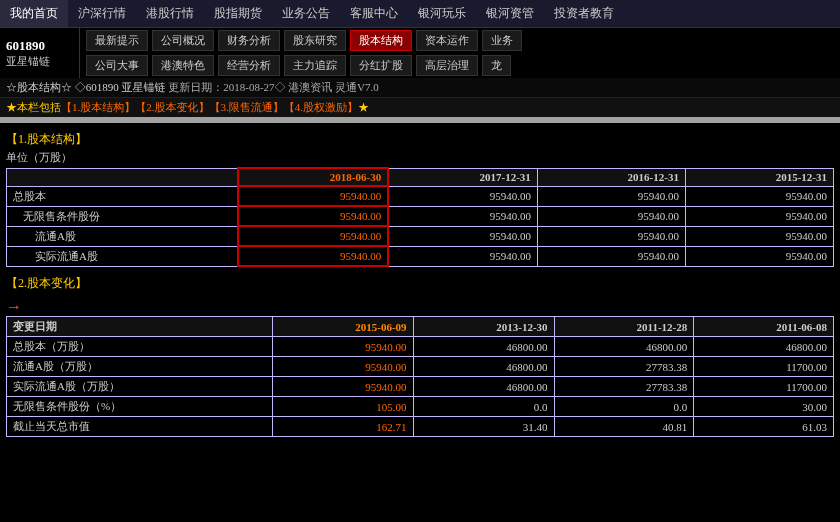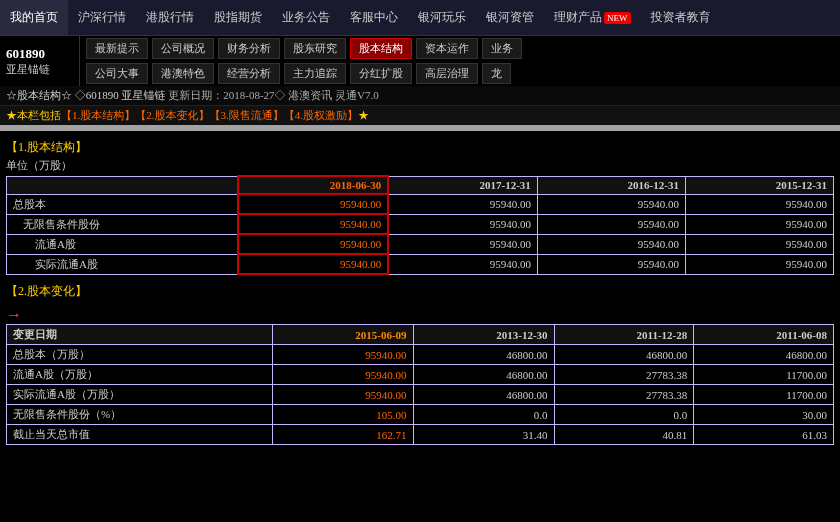--- a/index.html
+++ b/index.html
@@ -11,21 +11,21 @@
       width: 840px;
       height: 522px;
       overflow: hidden;
     }
 
     
     .top-nav {
       background: #1a1a2e;
       display: flex;
       align-items: center;
-      height: 36px;
+      height: 28px;
       border-bottom: 1px solid #333;
     }
     .top-nav-item {
       color: #ccc;
       padding: 0 10px;
       height: 100%;
       display: flex;
       align-items: center;
       cursor: pointer;
       font-size: 12px;
@@ -183,24 +183,20 @@
 
 <div class="top-nav">
   <div class="top-nav-item home">我的首页</div>
   <div class="top-nav-item">沪深行情</div>
   <div class="top-nav-item">港股行情</div>
   <div class="top-nav-item">股指期货</div>
   <div class="top-nav-item">业务公告</div>
   <div class="top-nav-item">客服中心</div>
   <div class="top-nav-item">银河玩乐</div>
   <div class="top-nav-item">银河资管</div>
-  <div class="top-nav-item">
-    <span>理财产品</span>
-    <span class="nav-new-badge">NEW</span>
-  </div>
   <div class="top-nav-item">投资者教育</div>
 </div>
 
 <div class="stock-header">
   <div class="stock-code-area">
     <div class="stock-code">601890</div>
     <div class="stock-name">亚星锚链</div>
   </div>
   <div class="tab-area">
     <div class="tab-row">

